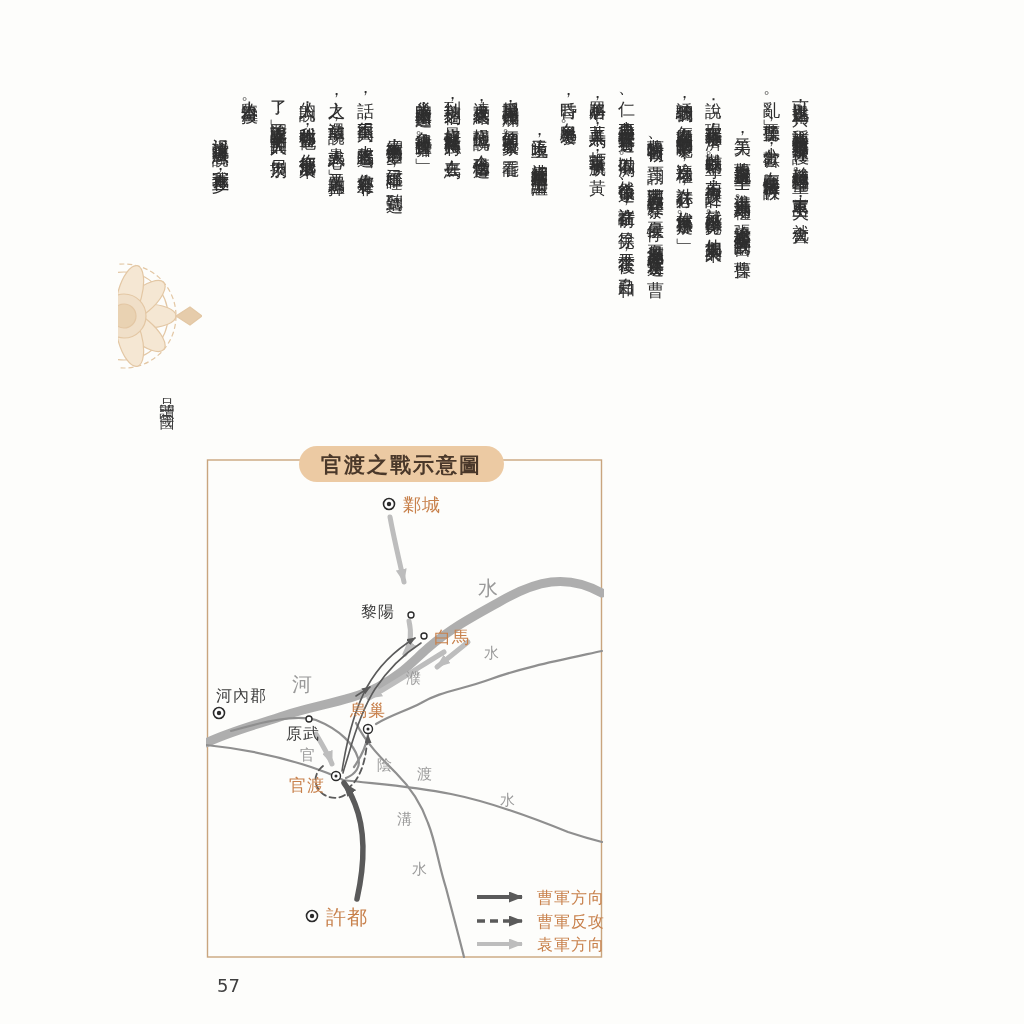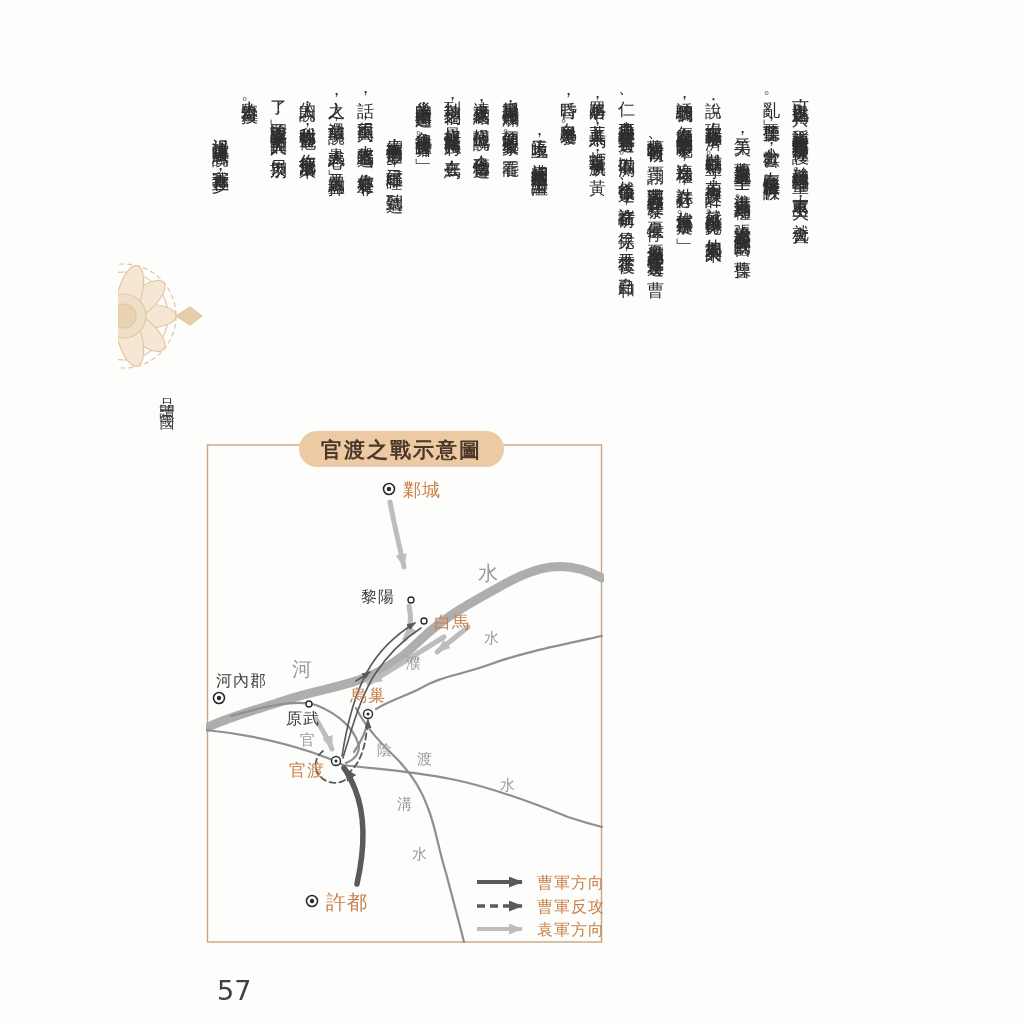--- a/index.html
+++ b/index.html
@@ -5,23 +5,23 @@
   html,body{margin:0;padding:0;}
   body{width:1024px;height:1024px;background:#ffffff;overflow:hidden;}
   .page{position:relative;width:1024px;height:1024px;background:#fdfdfb;
         font-family:"Liberation Serif","DejaVu Serif",serif;color:#2e2e2e;}
   .vcol{position:absolute;top:88px;writing-mode:vertical-rl;text-orientation:mixed;
         white-space:nowrap;font-size:17px;letter-spacing:1.5px;line-height:20px;width:20px;
         color:#2e2e2e;}
   .side-label{position:absolute;left:157px;top:386px;writing-mode:vertical-rl;
         font-size:15px;letter-spacing:6px;color:#3a3a3a;}
   .pageno{position:absolute;left:217px;top:975px;font-family:"DejaVu Sans","Liberation Sans",sans-serif;
-        font-size:27px;color:#3f3f3f;}
+        font-size:18px;color:#3f3f3f;}
   .ornament{position:absolute;left:118px;top:253px;width:84px;height:126px;overflow:hidden;}
-  .mapbox{position:absolute;left:206px;top:428px;width:398px;height:525px;}
+  .mapbox{position:absolute;left:206px;top:443px;width:398px;height:525px;}
   svg text{font-family:"Liberation Serif","DejaVu Serif",serif;}
 </style>
 </head>
 <body>
 
 <div class="page">
 
   <div class="ornament">
     <svg width="84" height="126" viewBox="0 0 84 126">
       <g transform="translate(6,63)" stroke="#e3c7a4" fill="#f5e7d3" stroke-width="1.2">

